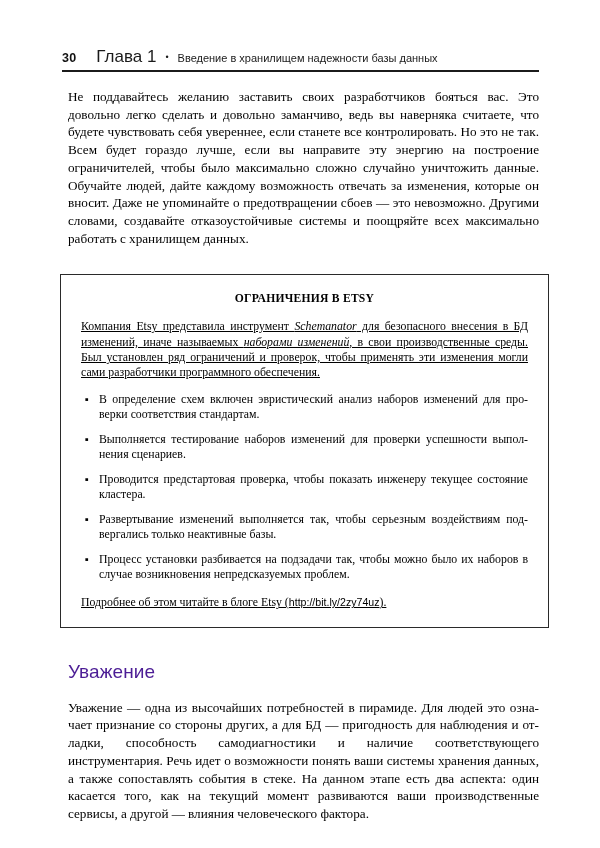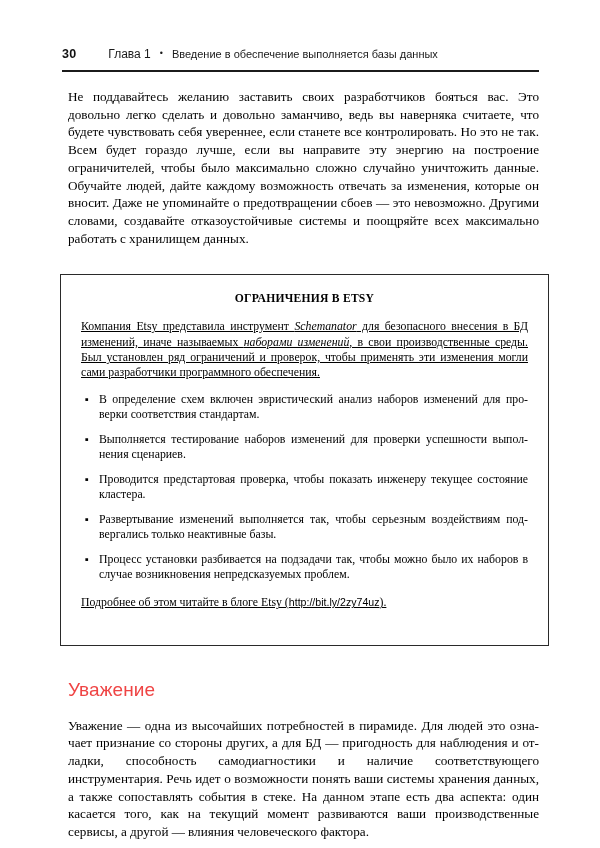--- a/index.html
+++ b/index.html
@@ -33,23 +33,23 @@
     align-items: baseline;
     font-family: "Liberation Sans", "DejaVu Sans", sans-serif;
   }
   .folio {
     font-size: 12.5px;
     font-weight: 700;
     letter-spacing: 0.2px;
     color: #111;
   }
   .head-chapter {
-    font-size: 12px;
+    font-size: 17px;
     color: #1a1a1a;
-    margin-left: 32px;
+    margin-left: 20px;
     white-space: nowrap;
   }
   .head-sep {
     font-size: 9px;
     color: #1a1a1a;
     margin-left: 9px;
     margin-right: 9px;
     line-height: 1;
     position: relative;
     top: -2px;
@@ -88,40 +88,40 @@
   p.body:last-child { margin-bottom: 0; }
 
   .gap-before-box { height: 14px; }
 
   
   .callout {
     border: 1.3px solid #2a2a2a;
     box-sizing: border-box;
     margin: 0 0 0 -8px;
     width: 489px;
-    padding: 13px 20px 18px 20px;
+    padding: 13px 20px 12px 20px;
   }
   .callout-title {
     text-align: center;
     font-size: 11.6px;
     font-weight: 700;
     letter-spacing: 0.25px;
     margin: 4px 0 13px 0;
     line-height: 14px;
   }
   .callout p {
     margin: 0 0 11px 0;
     font-size: 11.8px;
     line-height: 15.3px;
     text-align: justify;
     text-decoration: underline;
   }
   .callout p.last-note {
     margin-top: 13px;
-    margin-bottom: 16px;
+    margin-bottom: 4px;
   }
   .callout em { font-style: italic; }
   .callout .url {
     font-family: "Liberation Sans", "DejaVu Sans", sans-serif;
     font-size: 10.6px;
   }
 
   ul.callout-list {
     list-style: none;
     margin: 0;
@@ -142,36 +142,36 @@
     top: 0;
     font-size: 11px;
     line-height: 15.3px;
   }
 
   
   h2.section-heading {
     font-family: "Liberation Sans", "DejaVu Sans", sans-serif;
     font-size: 19px;
     font-weight: 400;
-    color: #ef4444;
+    color: #4c1d95;
     margin: 33px 0 16px 0;
     line-height: 22px;
     letter-spacing: 0.1px;
   }
 </style>
 </head>
 <body>
 
 <div class="page">
 
   <div class="running-head">
     <span class="folio">30</span>
     <span class="head-chapter">Глава 1</span>
     <span class="head-sep">•</span>
-    <span class="head-title">Введение в обеспечение выполняется базы данных</span>
+    <span class="head-title">Введение в хранилищем надежности базы данных</span>
   </div>
   <div class="head-rule"></div>
 
   <div class="column">
 
     <p class="body">Не поддавайтесь желанию заставить своих разработчиков бояться вас. Это довольно легко сделать и довольно заманчиво, ведь вы наверняка считаете, что будете чув­ствовать себя увереннее, если станете все контролировать. Но это не так. Всем будет гораздо лучше, если вы направите эту энергию на построение ограничителей, чтобы было максимально сложно случайно уничтожить данные. Обучайте людей, дайте каждому возможность отвечать за изменения, которые он вносит. Даже не упоминай­те о предотвращении сбоев — это невозможно. Другими словами, создавайте отказо­устойчивые системы и поощряйте всех максимально работать с хранилищем данных.</p>
 
     <div class="gap-before-box"></div>
 
     <section class="callout">

